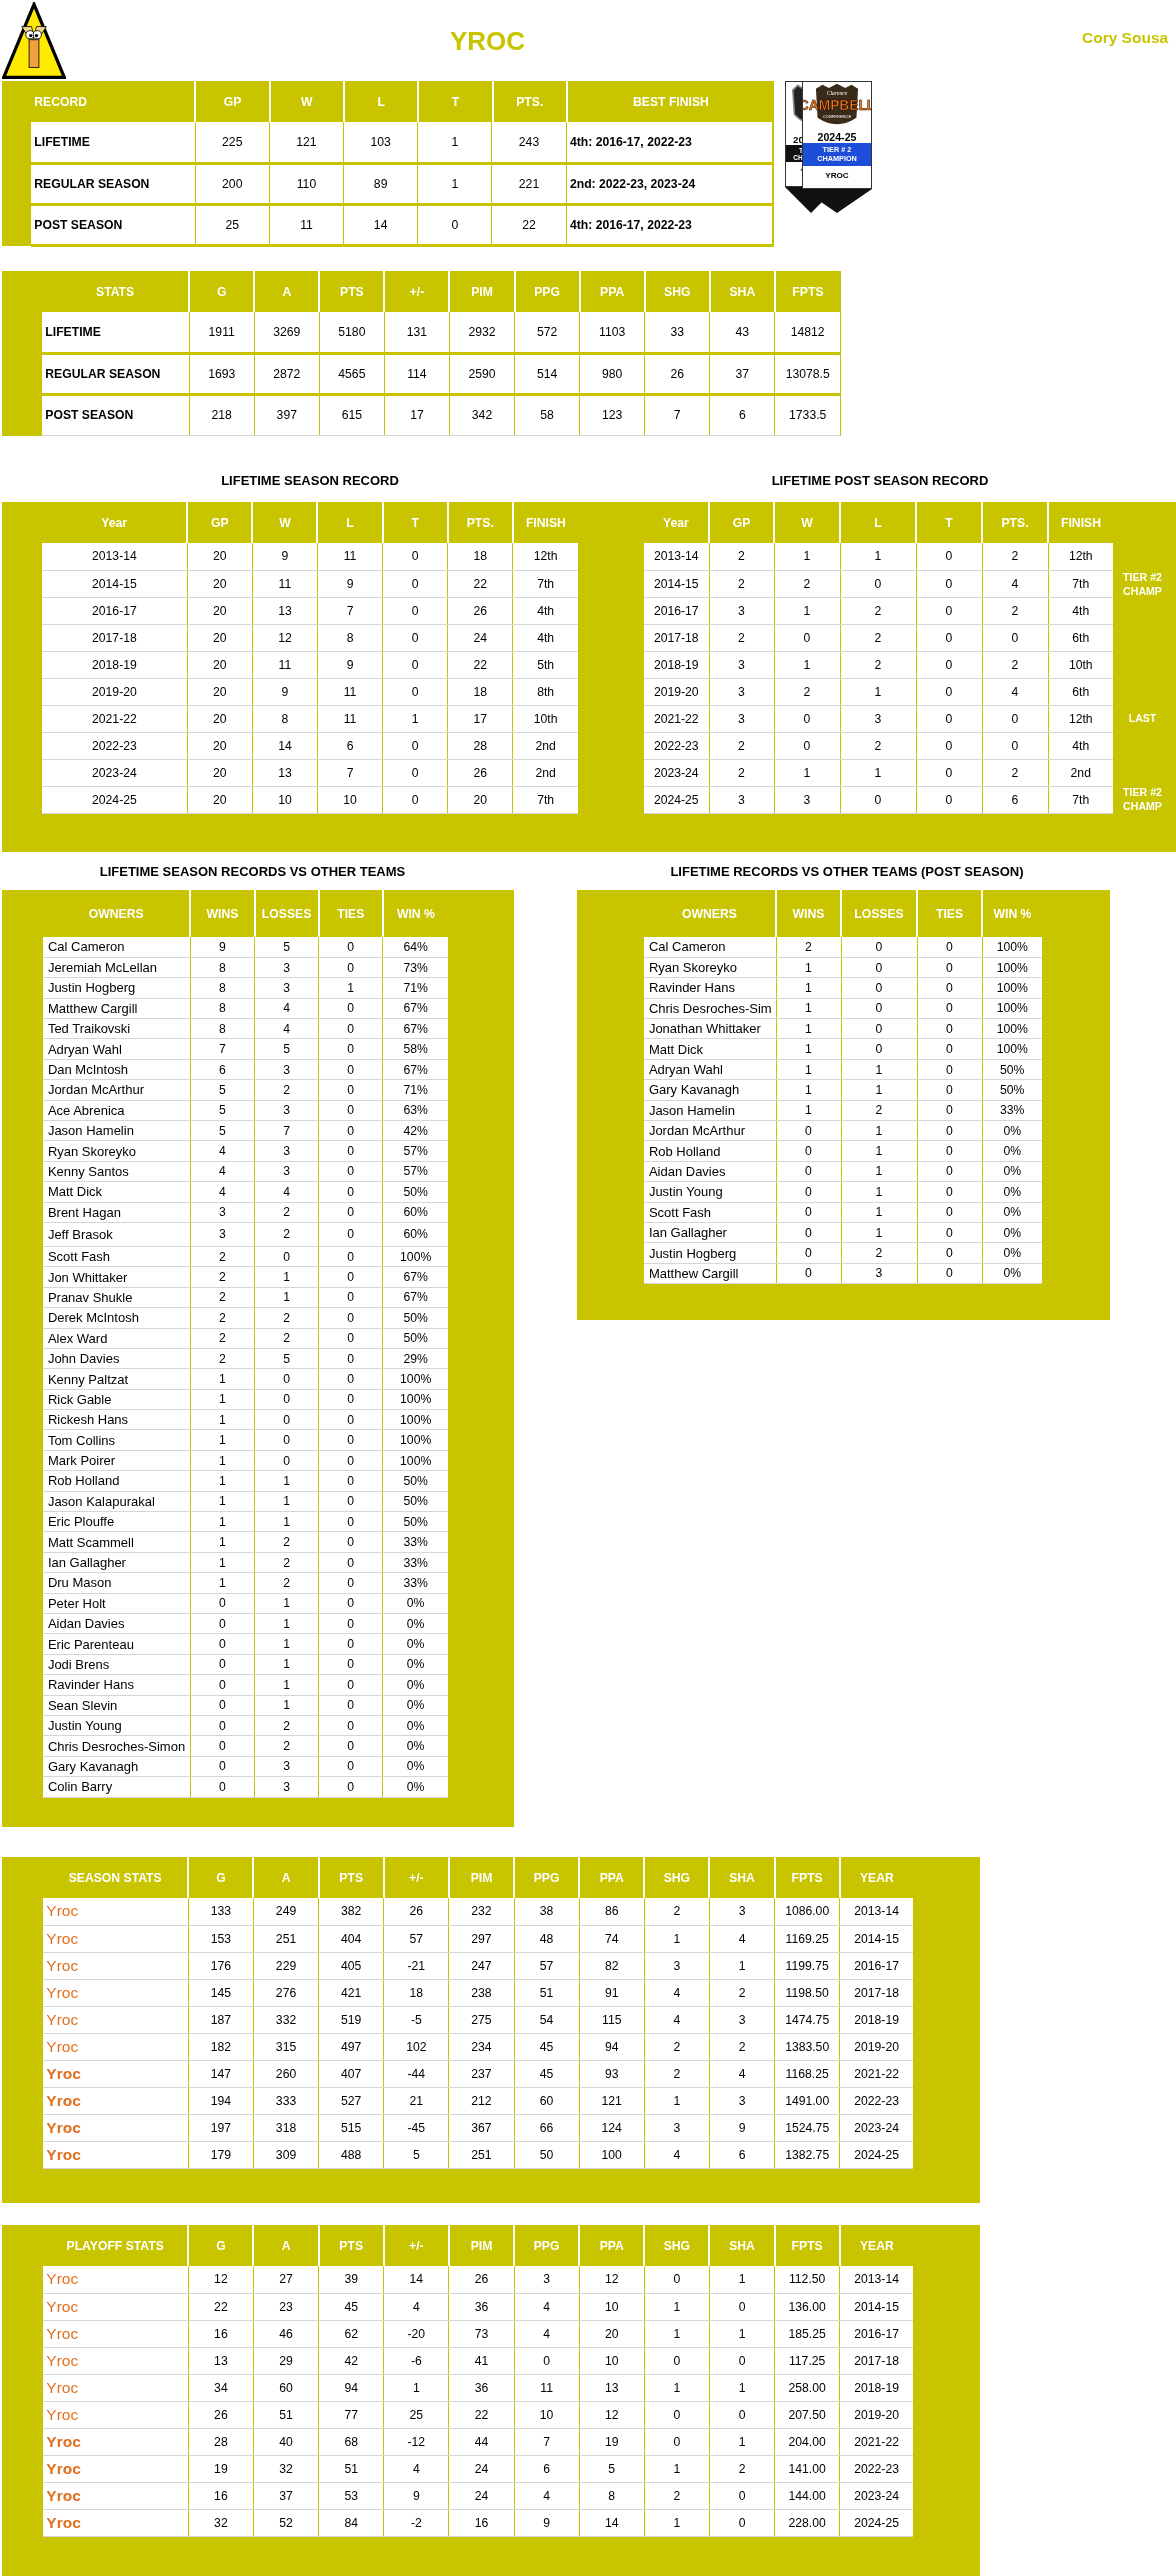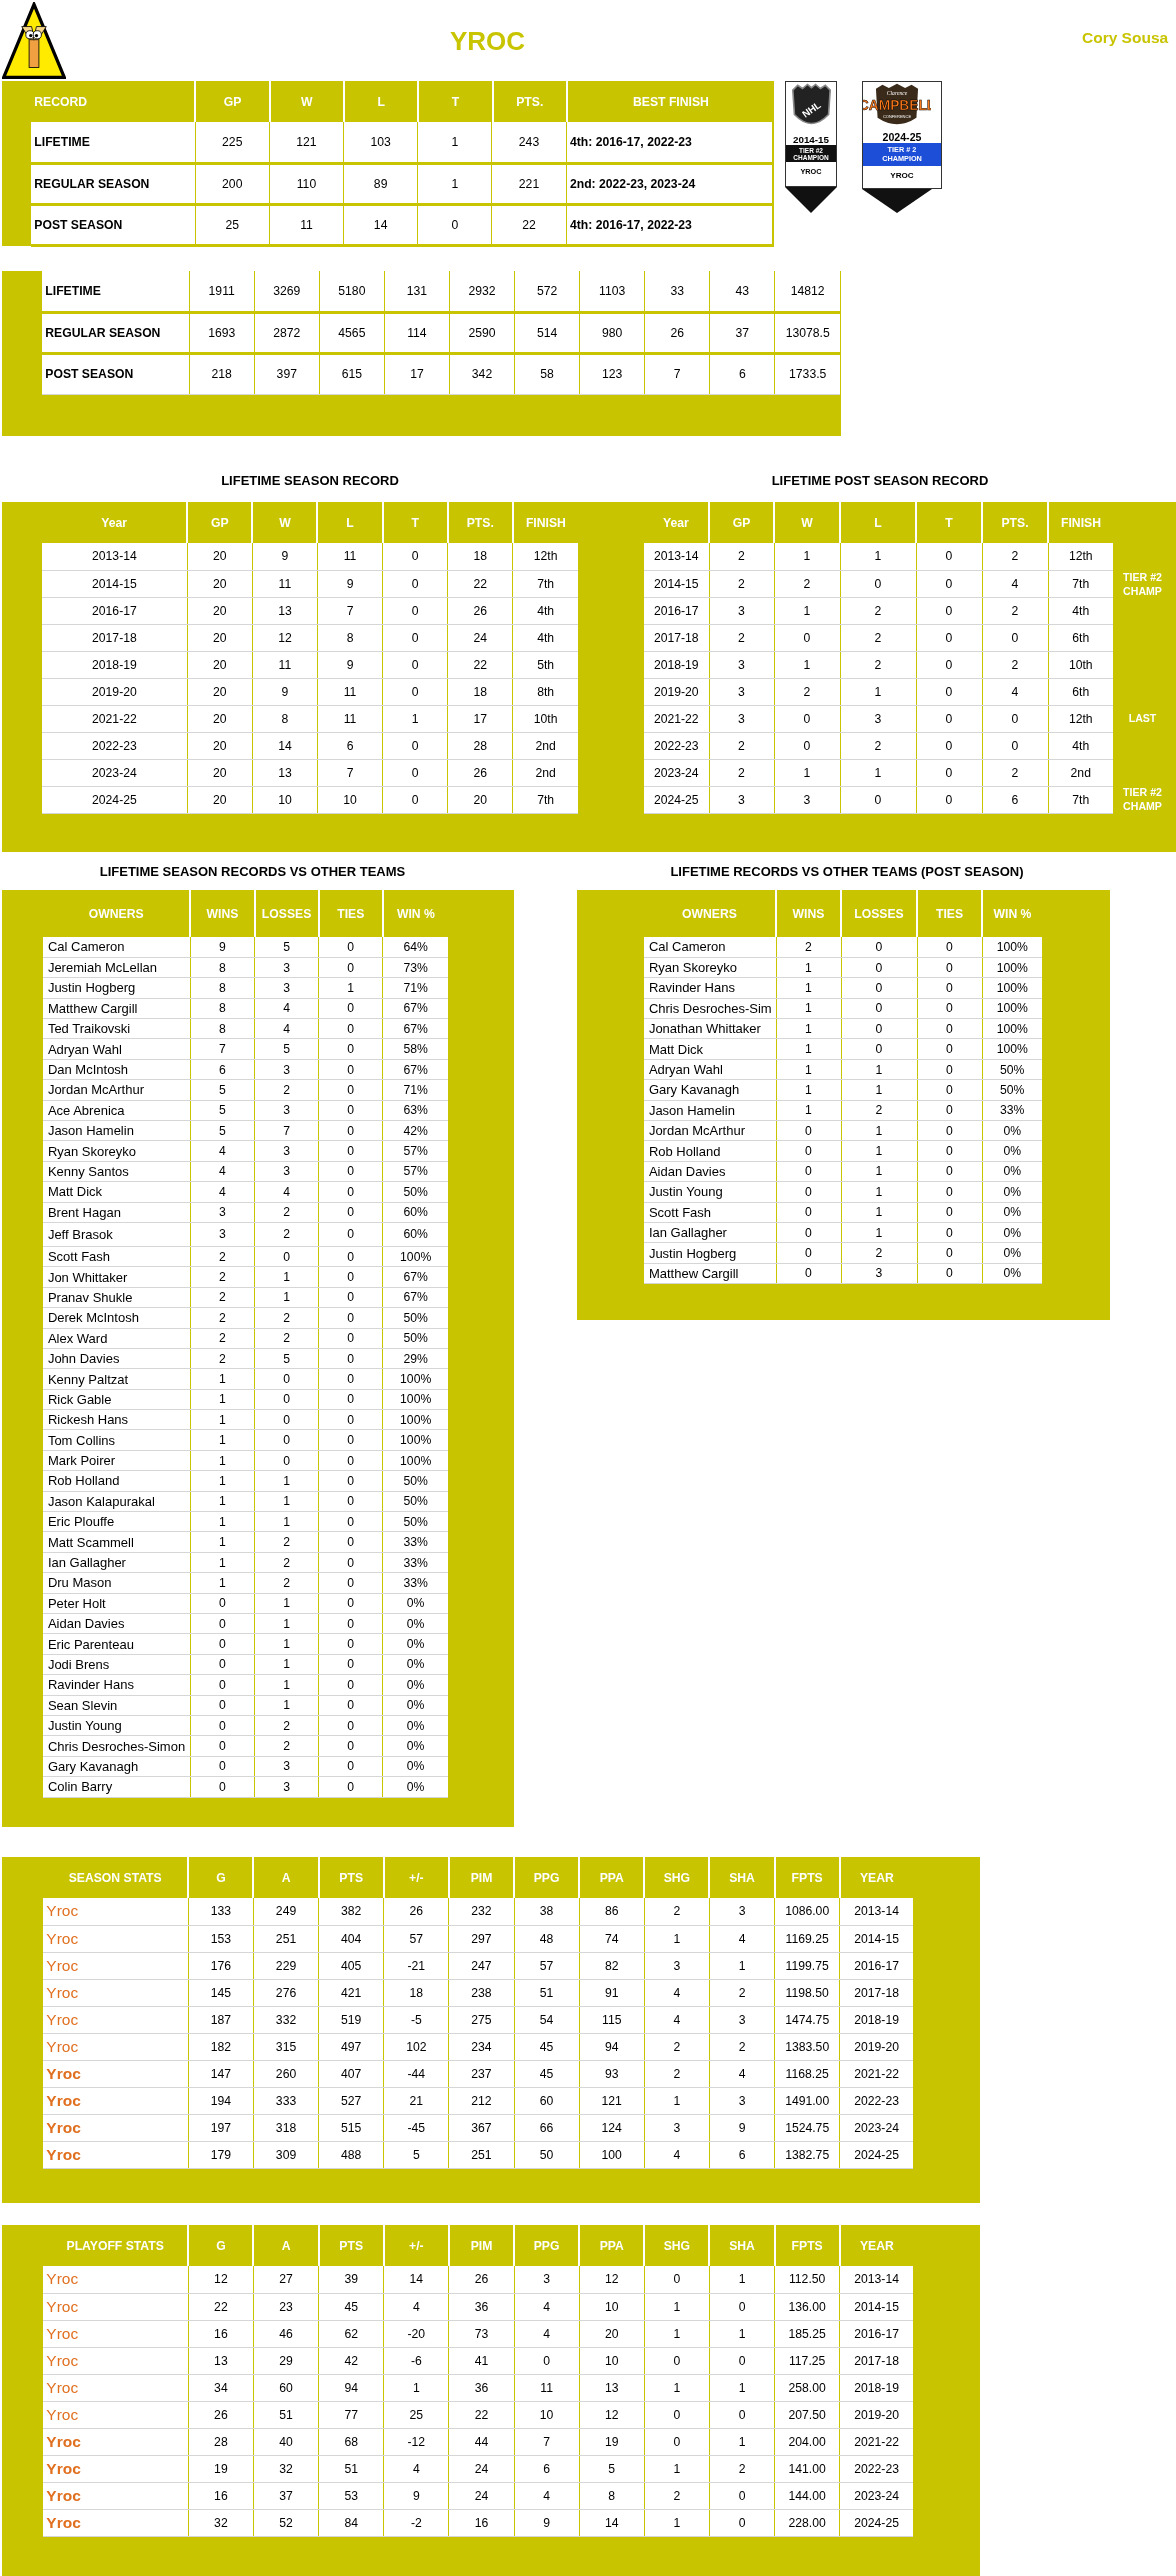--- a/index.html
+++ b/index.html
@@ -110,21 +110,21 @@
     </svg>
     <div style="text-align:center;font-weight:bold;font-size:9.8px;">2014-15</div>
     <div style="background:#111;color:#fff;text-align:center;font-size:6.5px;font-weight:bold;padding:1.6px 0;">
       <div>TIER #2</div>
       <div>CHAMPION</div>
     </div>
     <div style="text-align:center;font-size:7.3px;font-weight:bold;padding-top:4.9px;">YROC</div>
   </div>
   <div style="width:0;height:0;border-left:26px solid transparent;border-right:26px solid transparent;border-top:26px solid #111;"></div>
 </div>
-<div class="abs" style="left:862px;top:81px;width:80px;height:134px;">
+<div class="abs" style="left:802px;top:81px;width:70px;height:134px;">
   <div style="border:0.8px solid #333;background:#fff;height:108px;position:relative;">
     <svg width="68" height="49" viewBox="0 0 84 60" style="display:block;">
       <path d="M16,8 L24,3 L32,7 L42,2 L52,7 L60,3 L68,8 L66,44 Q42,60 18,44 Z" fill="#3a2a1a"></path>
       <text x="42" y="16" font-size="7" fill="#fff" text-anchor="middle" font-style="italic" font-family="Liberation Serif, serif">Clarence</text>
       <text x="42" y="34" font-size="17" fill="#ff7a1a" stroke="#000" stroke-width="0.6" text-anchor="middle" font-family="Liberation Sans, sans-serif" font-weight="bold">CAMPBELL</text>
       <text x="42" y="44" font-size="5" fill="#fff" text-anchor="middle" font-family="Liberation Sans, sans-serif">CONFERENCE</text>
     </svg>
     <div style="text-align:center;font-weight:bold;font-size:10.6px;">2024-25</div>
     <div style="background:#1d4ed8;color:#fff;text-align:center;font-size:7.3px;font-weight:bold;padding:2.4px 0;">
       <div>TIER # 2</div>
@@ -144,20 +144,33 @@
       <col style="width:65px">
       <col style="width:65px">
       <col style="width:65px">
       <col style="width:65px">
       <col style="width:65px">
       <col style="width:65px">
       <col style="width:65px">
       <col style="width:65px">
     </colgroup>
   <tbody>
+      <tr style="height:41px;">
+    <th>STATS</th>
+    <th>G</th>
+    <th>A</th>
+    <th>PTS</th>
+    <th>+/-</th>
+    <th>PIM</th>
+    <th>PPG</th>
+    <th>PPA</th>
+    <th>SHG</th>
+    <th>SHA</th>
+    <th>FPTS</th>
+  </tr>
   <tr style="height:41px;">
     <td class="hl">LIFETIME</td>
     <td>1911</td>
         <td>3269</td>
         <td>5180</td>
         <td>131</td>
         <td>2932</td>
         <td>572</td>
         <td>1103</td>
         <td>33</td>

